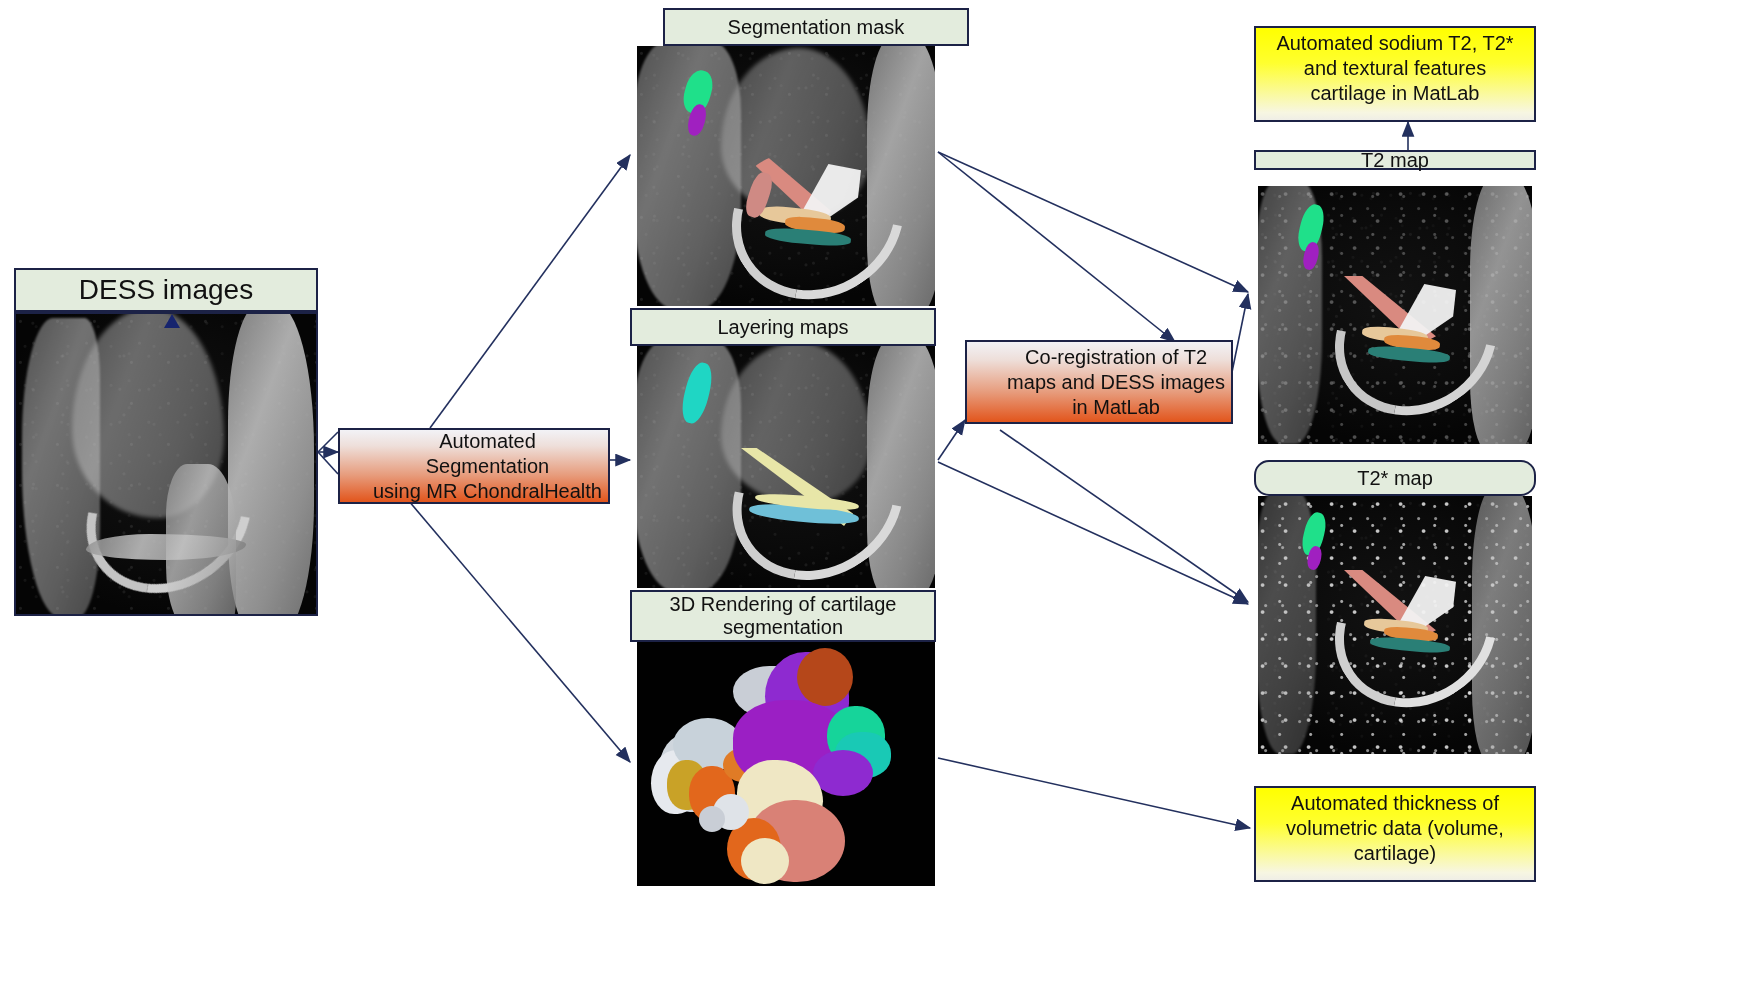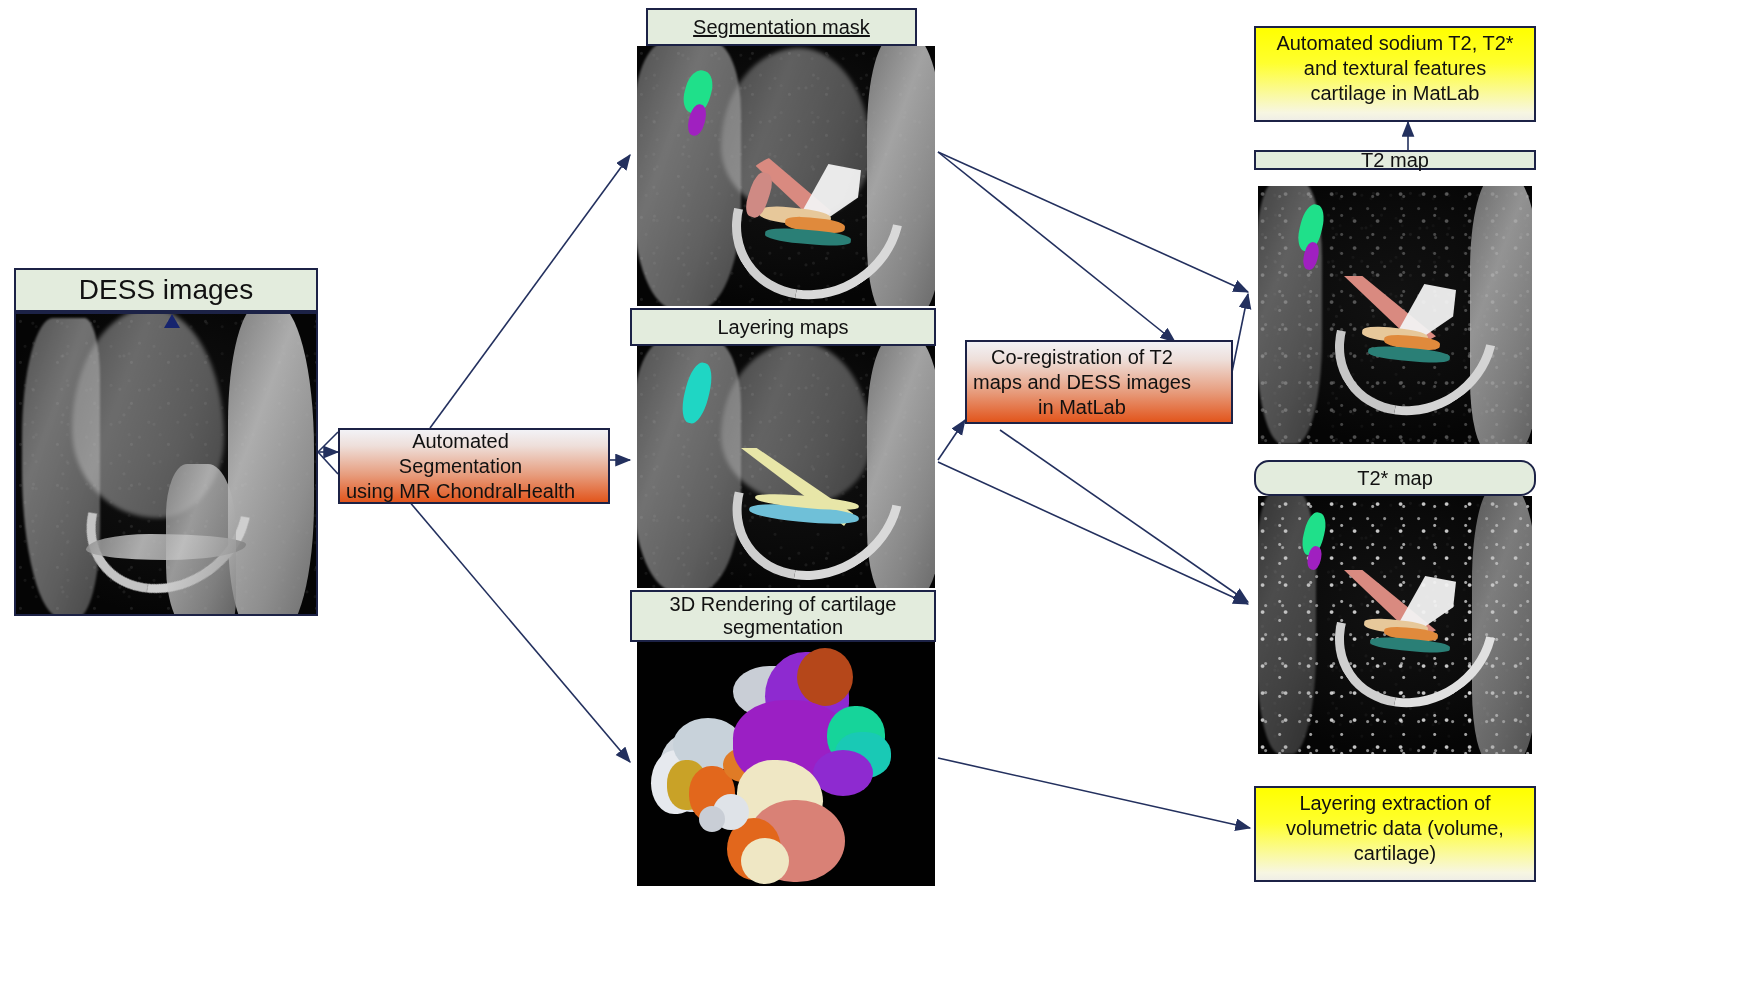--- a/index.html
+++ b/index.html
@@ -10,21 +10,21 @@
   .hdr{position:absolute;background:#e3ecdd;border:2px solid #1c2246;
        display:flex;align-items:center;justify-content:center;text-align:center;
        font-size:20px;color:#111;line-height:1.15;box-sizing:border-box;}
 
   .imgbox{position:absolute;border:2px solid #1c2246;box-sizing:border-box;
           background:#000;overflow:hidden;}
   .imgbox.noborder{border:none;}
 
   .procbox{position:absolute;border:2px solid #1c2246;box-sizing:border-box;
            background:linear-gradient(to bottom,#f2f2f6 0%,#eedfda 22%,#e79d7e 62%,#e2551c 100%);
-           display:flex;align-items:center;justify-content:flex-start;text-align:center;
+           display:flex;align-items:center;justify-content:flex-end;text-align:center;
            font-size:20px;color:#111;line-height:1.25;padding:0 6px;}
 
   .outbox{position:absolute;border:2px solid #1c2246;box-sizing:border-box;
           background:linear-gradient(to bottom,#ffff00 0%,#ffff2e 38%,#f7f6e2 92%,#efeee6 100%);
           display:flex;align-items:flex-start;justify-content:center;text-align:center;
           font-size:20px;color:#111;line-height:1.25;padding:3px 13px;}
 
   svg.conn{position:absolute;left:0;top:0;width:1740px;height:988px;
            pointer-events:none;overflow:visible;}
 
@@ -137,21 +137,21 @@
   </div>
 
   <div class="procbox" style="left:338px;top:428px;width:272px;height:76px;">
     <div>
       <div>Automated</div>
       <div>Segmentation</div>
       <div>using MR ChondralHealth</div>
     </div>
   </div>
 
-  <div class="hdr" style="left:646px;top:8px;width:271px;height:38px;text-decoration:underline;">
+  <div class="hdr" style="left:663px;top:8px;width:306px;height:38px;">
     <span>Segmentation mask</span>
   </div>
   <div class="imgbox noborder" style="left:637px;top:46px;width:298px;height:260px;">
     <div class="mri">
       <div class="darkbg"></div>
       <div class="grain"></div>
       <div class="bone" style="left:-4px;top:-4px;width:108px;height:268px;border-radius:30% 26% 40% 40%;opacity:.55;filter:blur(1px);"></div>
       <div class="bone" style="left:230px;top:-10px;width:76px;height:280px;border-radius:34% 40% 34% 26%;opacity:.8;"></div>
       <div class="bone femur-cond" style="left:84px;top:2px;width:150px;height:170px;opacity:.45;filter:blur(2px);"></div>
       <div class="strip" style="left:92px;top:92px;width:160px;height:140px;border:9px solid transparent;border-bottom-color:#d9d9d9;border-left-color:#cfcfcf;transform:rotate(-34deg);"></div>
@@ -265,19 +265,19 @@
       <div class="c-salmon" style="position:absolute;left:86px;top:74px;width:92px;height:70px;clip-path:polygon(0 0,20% 0,100% 86%,80% 100%);"></div>
       <div class="c-white" style="position:absolute;left:128px;top:80px;width:70px;height:58px;clip-path:polygon(56% 0,100% 10%,96% 54%,40% 100%,16% 86%);opacity:.95;"></div>
       <div class="c-tan" style="position:absolute;left:106px;top:124px;width:64px;height:13px;border-radius:40%;transform:rotate(6deg);"></div>
       <div class="c-orange" style="position:absolute;left:126px;top:132px;width:54px;height:12px;border-radius:40%;transform:rotate(6deg);"></div>
       <div class="c-dteal" style="position:absolute;left:112px;top:143px;width:80px;height:12px;border-radius:40%;transform:rotate(5deg);"></div>
     </div>
   </div>
 
   <div class="outbox" style="left:1254px;top:786px;width:282px;height:96px;">
     <div>
-      <div>Layering extraction of</div>
+      <div>Automated thickness of</div>
       <div>volumetric data (volume,</div>
       <div>cartilage)</div>
     </div>
   </div>
 
 </div>
 
 </body></html>

